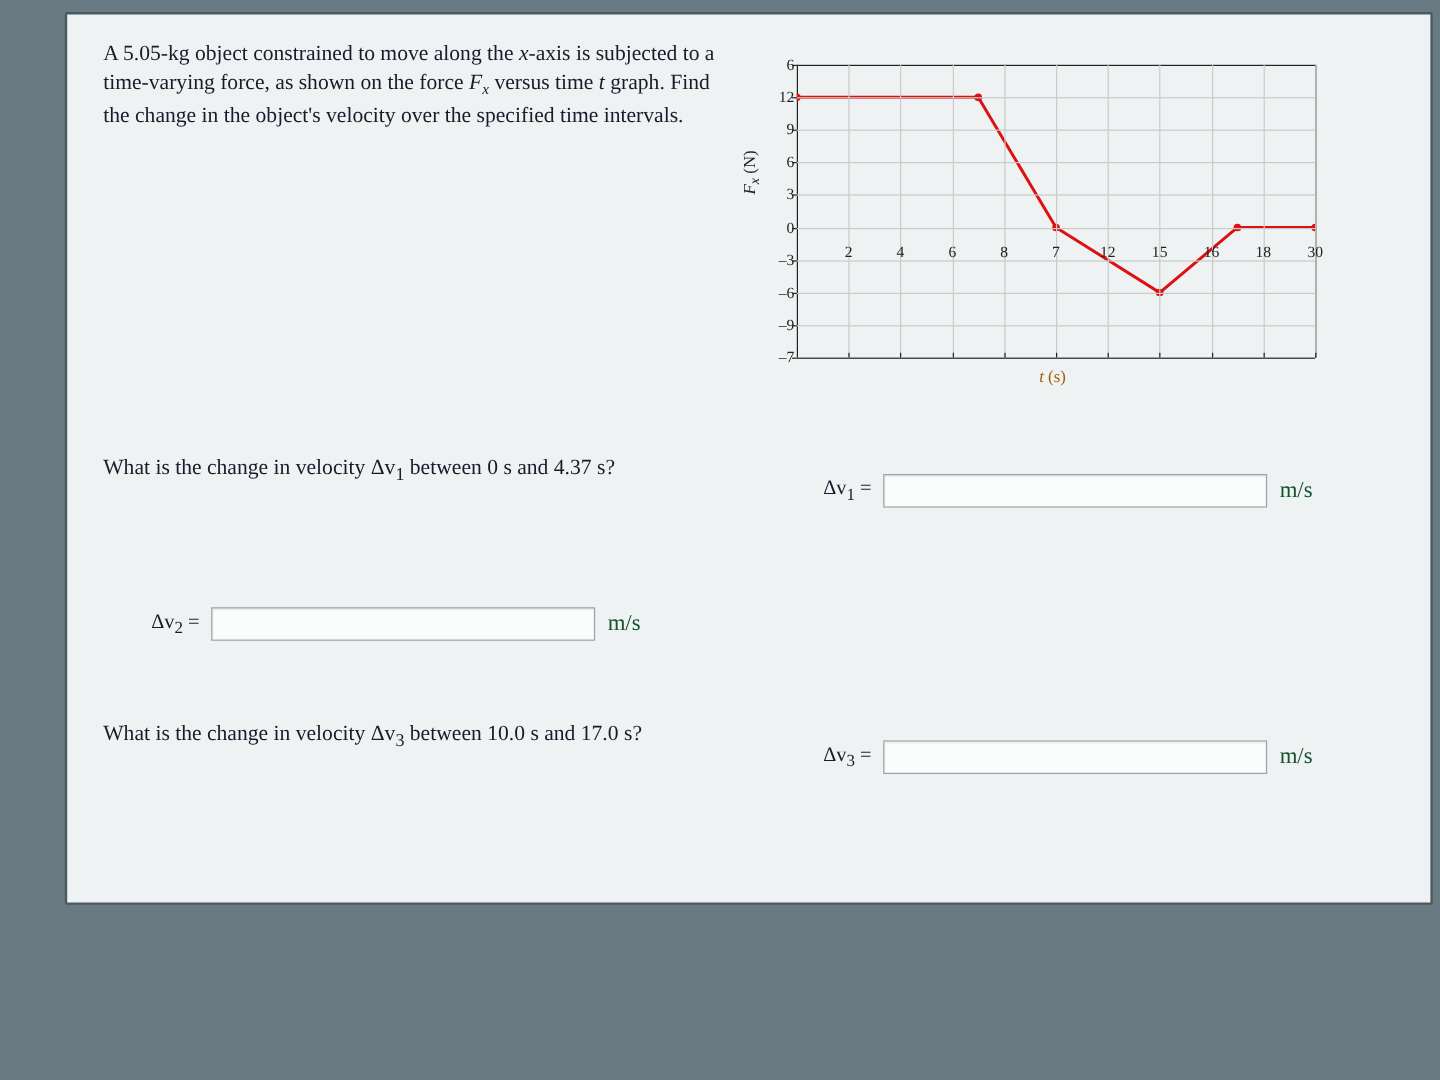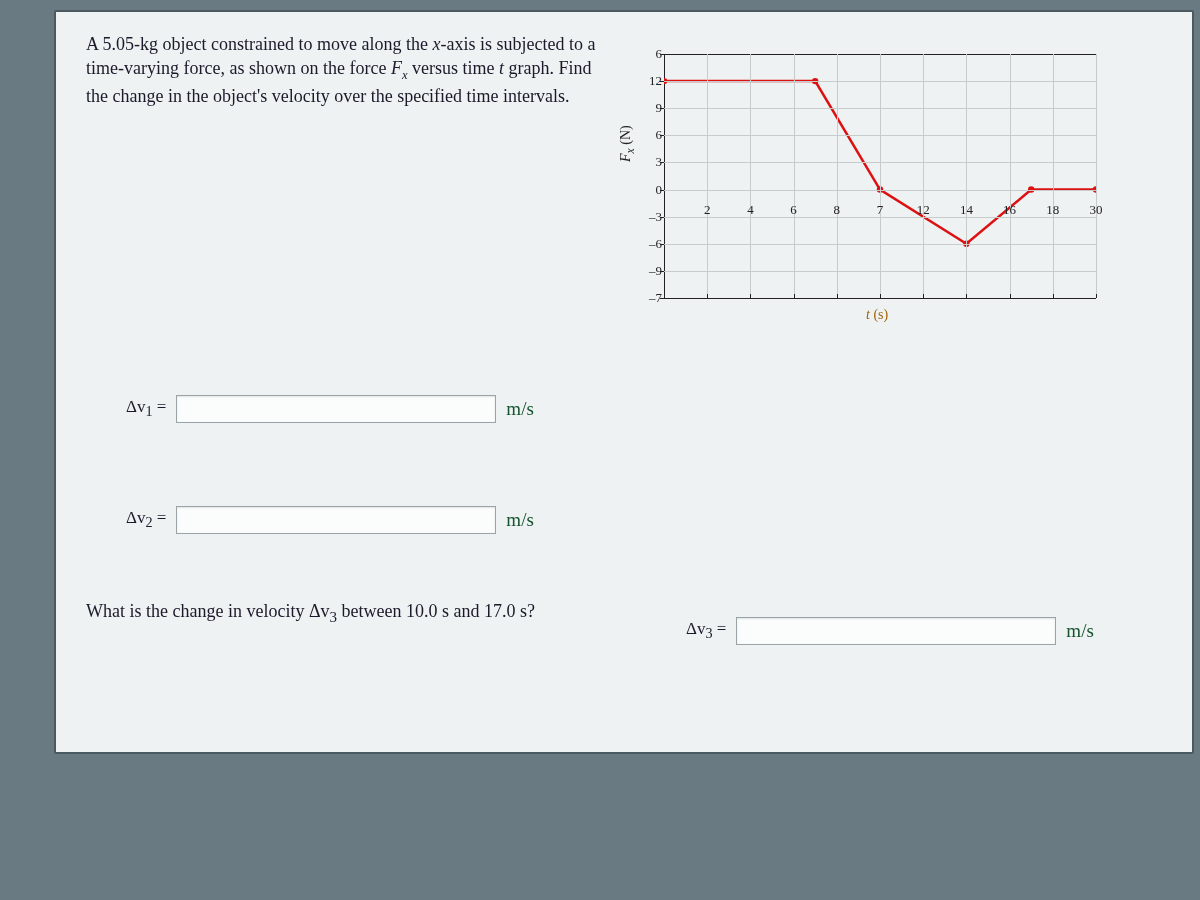--- a/index.html
+++ b/index.html
@@ -135,21 +135,21 @@
         <div class="xtickm" style="left: 210.8px;"></div>
         <div class="xtick" style="left: 210.8px;">8</div>
         <div class="vgrid" style="left: 254px;"></div>
         <div class="xtickm" style="left: 254px;"></div>
         <div class="xtick" style="left: 254px;">7</div>
         <div class="vgrid" style="left: 297.2px;"></div>
         <div class="xtickm" style="left: 297.2px;"></div>
         <div class="xtick" style="left: 297.2px;">12</div>
         <div class="vgrid" style="left: 340.4px;"></div>
         <div class="xtickm" style="left: 340.4px;"></div>
-        <div class="xtick" style="left: 340.4px;">14</div>
+        <div class="xtick" style="left: 340.4px;">15</div>
         <div class="vgrid" style="left: 383.6px;"></div>
         <div class="xtickm" style="left: 383.6px;"></div>
         <div class="xtick" style="left: 383.6px;">16</div>
         <div class="vgrid" style="left: 426.8px;"></div>
         <div class="xtickm" style="left: 426.8px;"></div>
         <div class="xtick" style="left: 426.8px;">18</div>
         <div class="vgrid" style="left: 470px;"></div>
         <div class="xtickm" style="left: 470px;"></div>
         <div class="xtick" style="left: 470px;">30</div>
         <div class="ytickm" style="top: 22px;"></div>
@@ -177,20 +177,21 @@
         <div class="ytick" style="top: 203.778px;">–6</div>
         <div class="hgrid" style="top: 238.889px;"></div>
         <div class="ytickm" style="top: 238.889px;"></div>
         <div class="ytick" style="top: 230.889px;">–9</div>
         <div class="ytickm" style="top: 266px;"></div>
         <div class="ytick" style="top: 258px;">–7</div>
       </div>
   </div>
 
   <div class="question-block">
+    <div class="qtext">What is the change in velocity Δ<span class="ital">v</span><sub>1</sub> between 0 s and 4.37 s?</div>
     <div class="answer-area">
       <span class="answer-label">Δ<span class="ital">v</span><sub>1</sub> =</span>
       <input class="answer-input" type="text" style="">
       <span class="unit">m/s</span>
     </div>
   </div>
 
   <div class="question-block">
     <div class="answer-area">
       <span class="answer-label">Δ<span class="ital">v</span><sub>2</sub> =</span>

